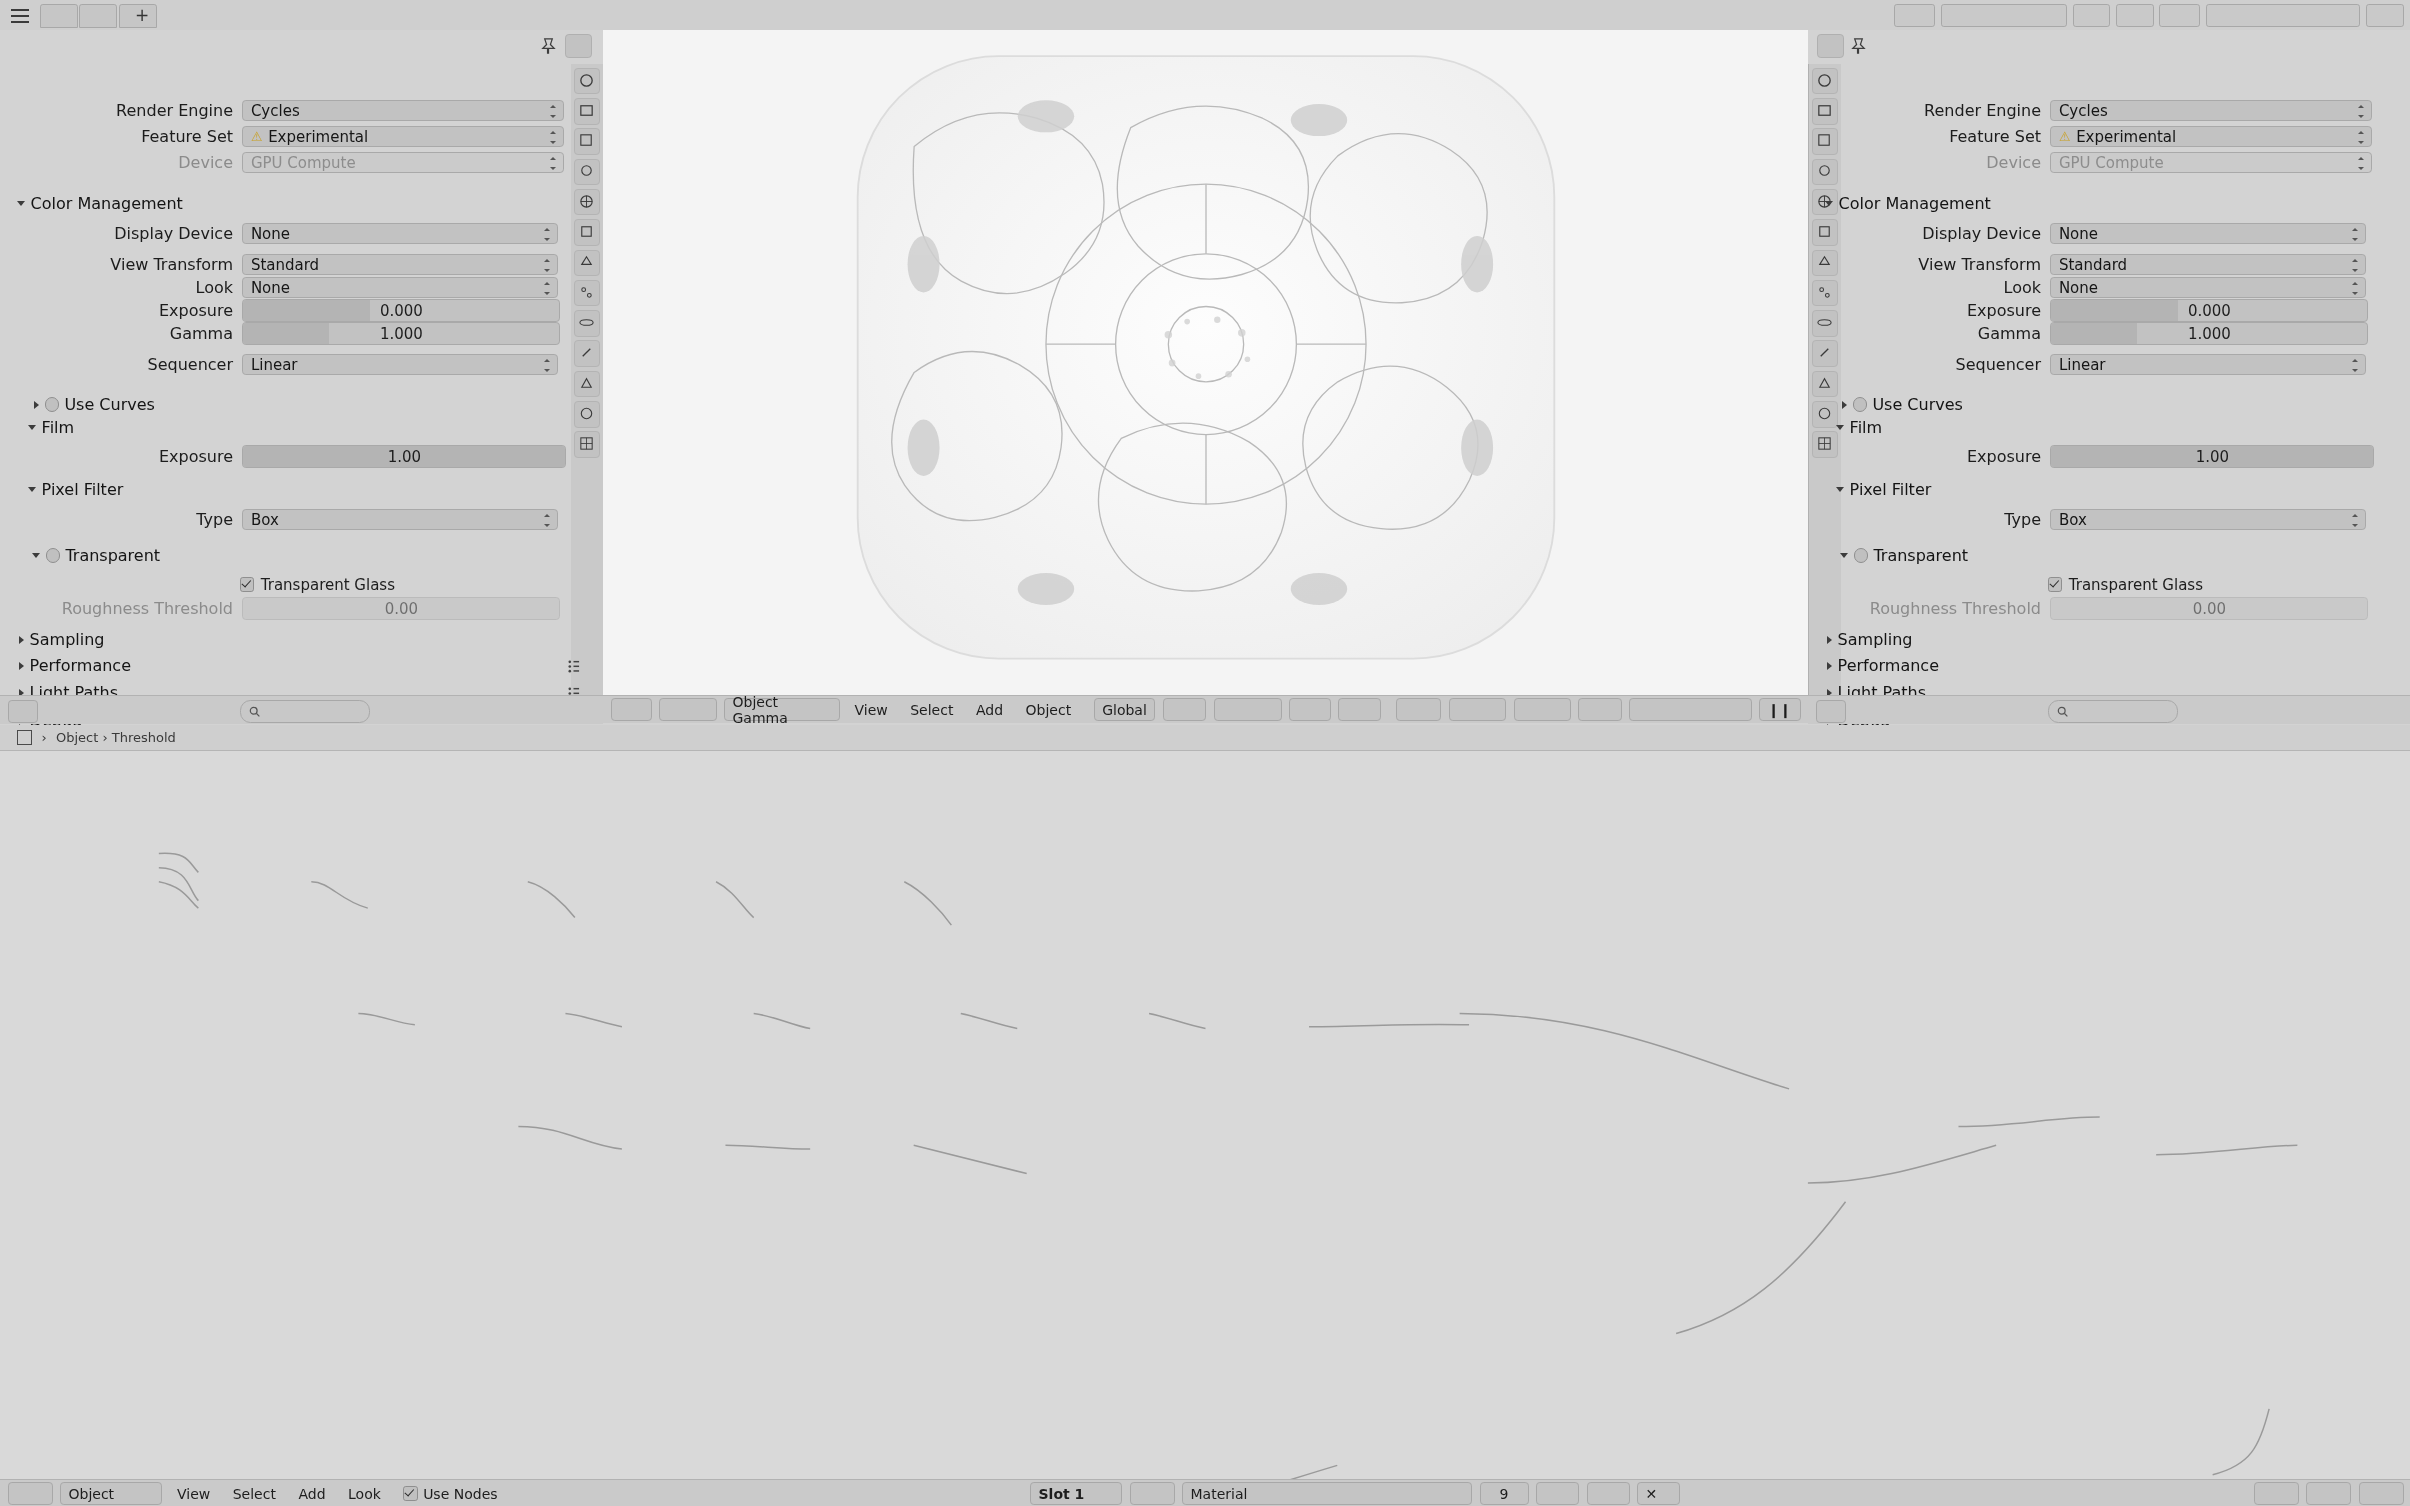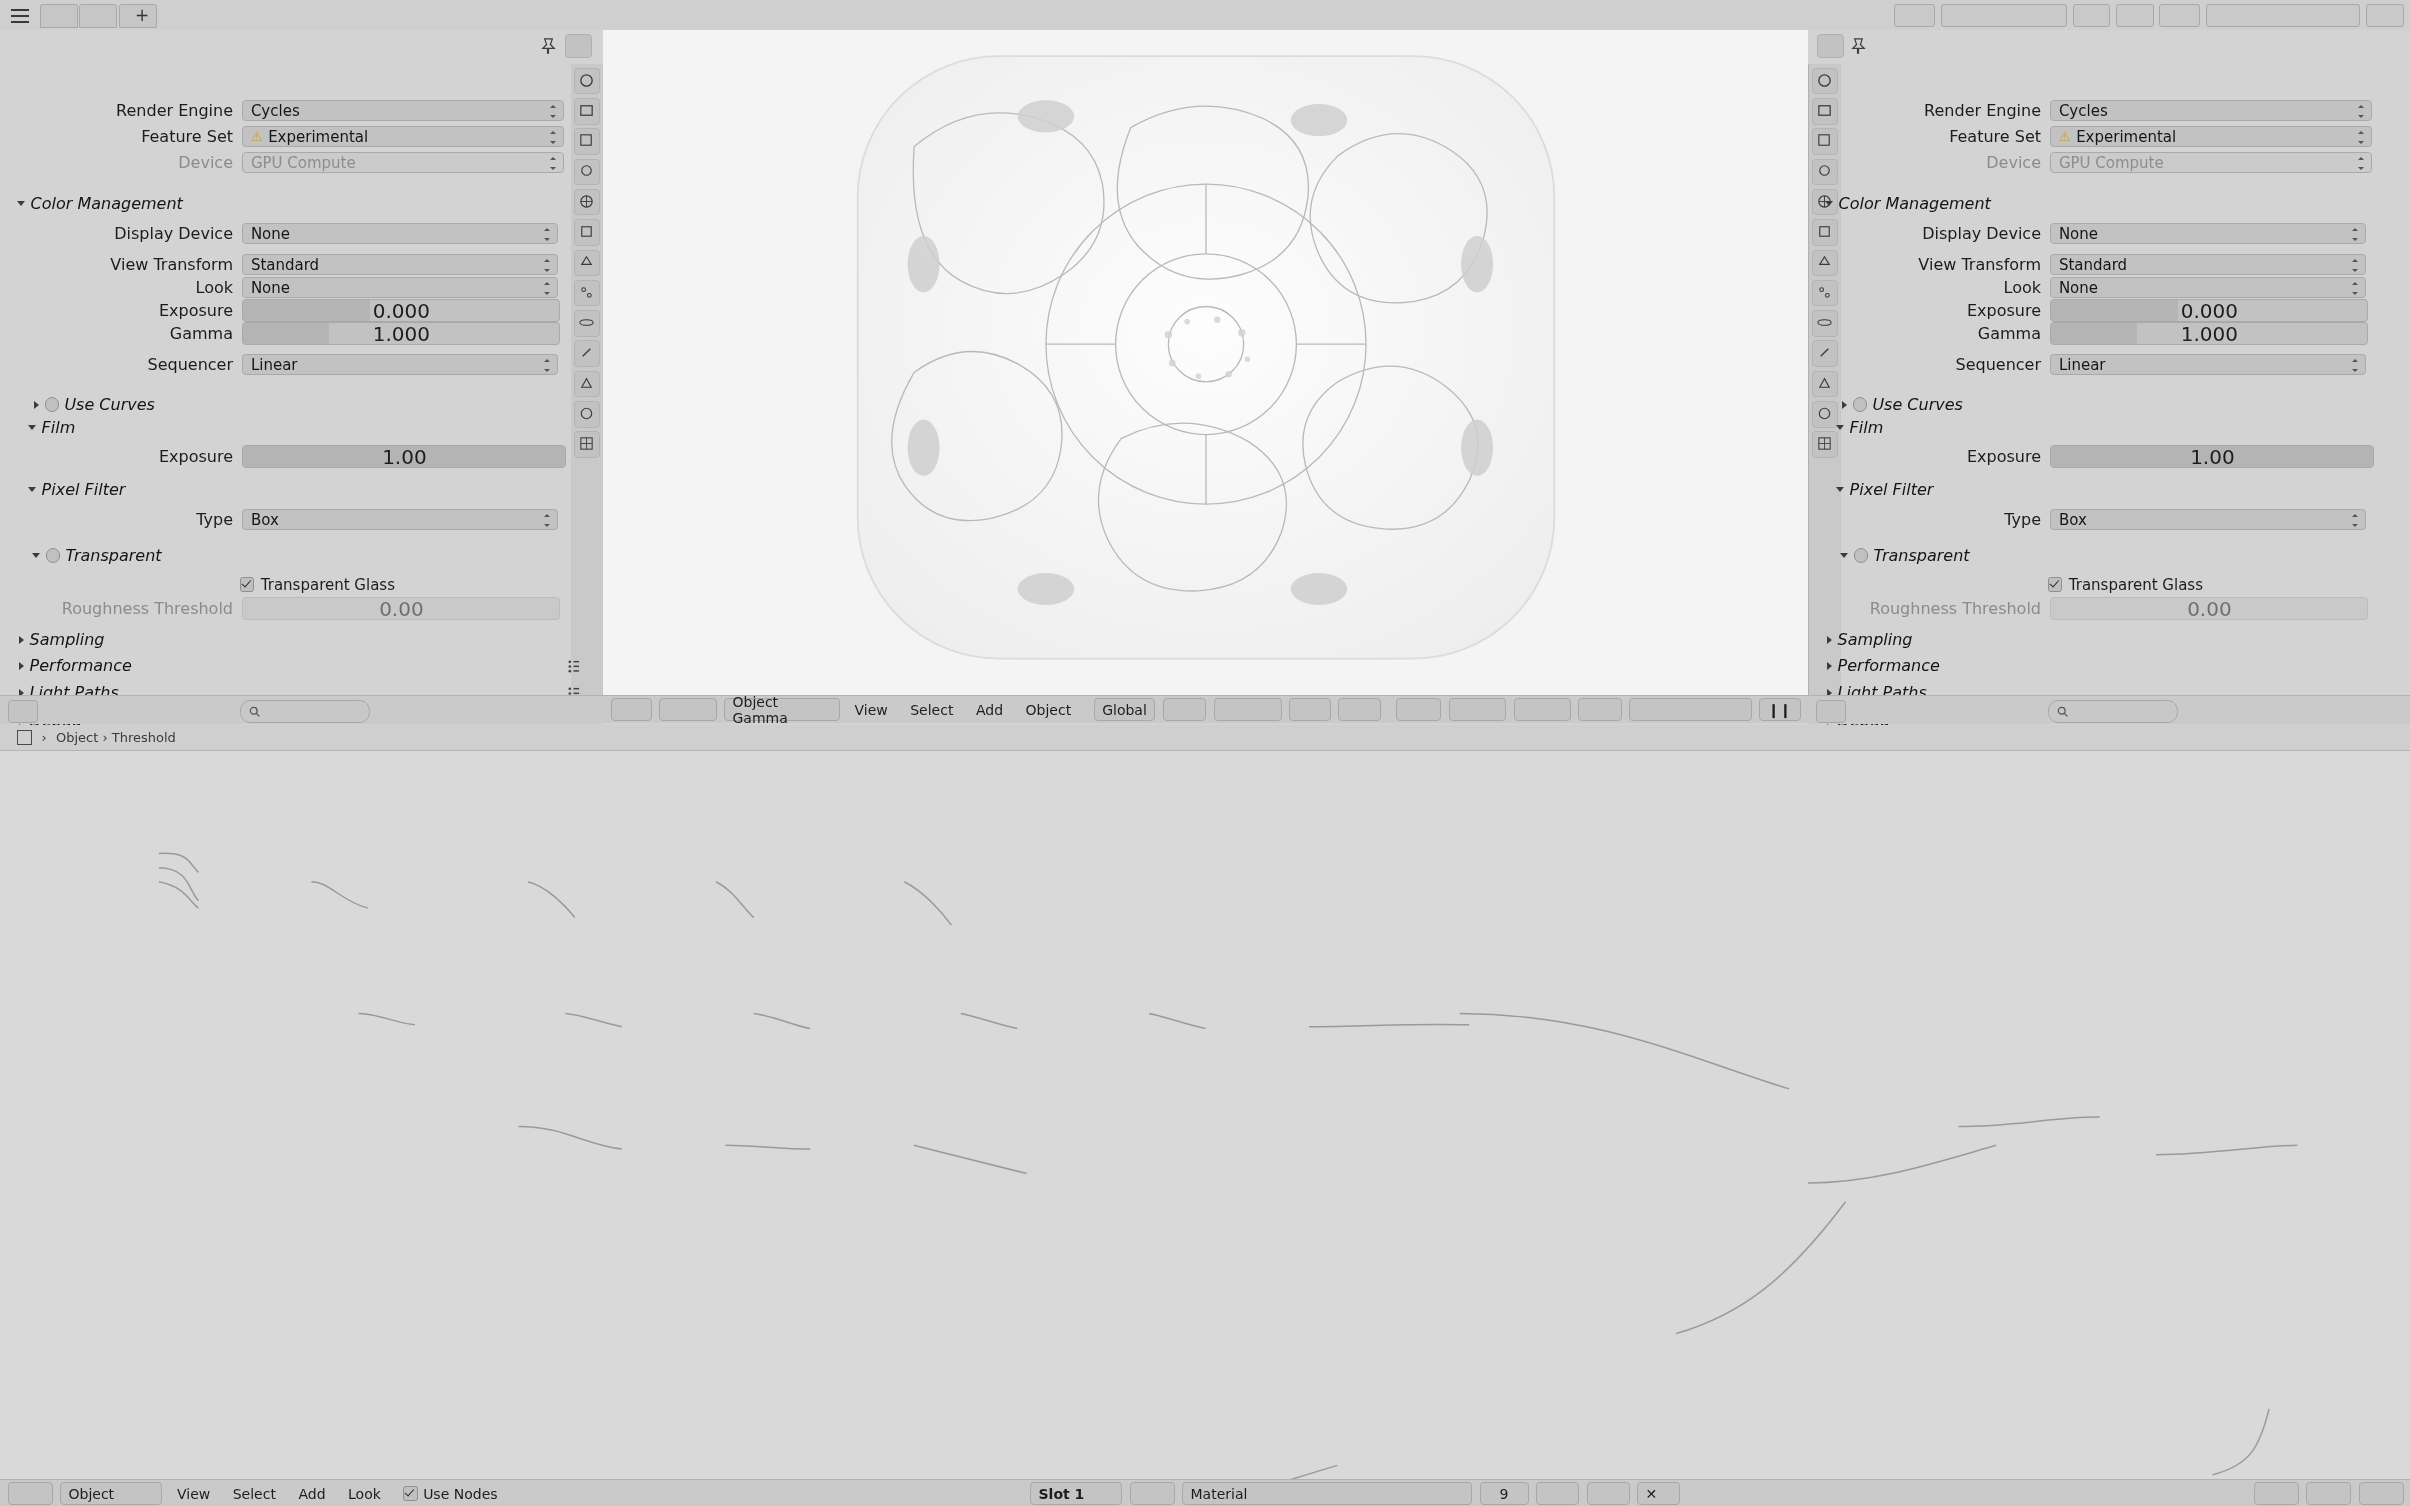--- a/index.html
+++ b/index.html
@@ -29,22 +29,22 @@
   .row{position:absolute;height:21px;display:flex;align-items:center;}
   .lbl{font-size:16px;color:#1c1c1c;text-align:right;}
   .field{height:21px;background:#c2c2c2;border:0.9px solid #a9a9a9;border-radius:3.8px;display:flex;align-items:center;padding:0 7.5px;font-size:15px;color:#161616;position:relative;box-sizing:border-box;}
   .field.dis{color:#8d8d8d;background:#cbcbcb;}
   .field .arrows{position:absolute;right:4.7px;top:3.8px;width:8.5px;height:13px;}
   .field .arrows:before,.field .arrows:after{content:"";position:absolute;left:0;border-left:3.8px solid transparent;border-right:3.8px solid transparent;}
   .field .arrows:before{top:0;border-bottom:3.8px solid #555;}
   .field .arrows:after{bottom:0;border-top:3.8px solid #555;}
   .slider{height:21px;background:#c2c2c2;border:0.9px solid #a9a9a9;border-radius:3.8px;position:relative;overflow:hidden;}
   .slider .fillbar{position:absolute;left:0;top:0;bottom:0;background:#b4b4b4;}
-  .slider .val{position:absolute;left:0;right:0;top:0;bottom:0;display:flex;align-items:center;justify-content:center;font-size:20px;text-align:right;}
-  .sect{position:absolute;font-size:16px;display:flex;align-items:center;gap:5.6px;color:#141414;font-style:italic;}
+  .slider .val{position:absolute;left:0;right:0;top:0;bottom:0;display:flex;align-items:center;justify-content:center;font-size:15px;text-align:right;}
+  .sect{position:absolute;font-size:16px;display:flex;align-items:center;gap:5.6px;color:#141414;}
   .tri{width:0;height:0;border-left:5.6px solid #3c3c3c;border-top:4.2px solid transparent;border-bottom:4.2px solid transparent;}
   .tri.open{border-left:4.7px solid transparent;border-right:4.7px solid transparent;border-top:5.6px solid #3c3c3c;border-bottom:0;}
   .ckc{width:12.2px;height:12.2px;border:0.9px solid #8f8f8f;background:#c0c0c0;border-radius:2.8px;display:inline-block;position:relative;}
   .ckc.on:after{content:"";position:absolute;left:2.8px;top:0px;width:3.8px;height:7.5px;border:solid #2b2b2b;border-width:0 1.9px 1.9px 0;transform:rotate(42deg);}
   .radio{width:12.2px;height:12.2px;border:0.9px solid #8f8f8f;background:#c0c0c0;border-radius:50%;display:inline-block;}
   .warn{color:#c9a227;font-size:13px;}
 
   
   .viewport{position:absolute;left:603px;top:30px;width:1205px;height:693px;background:#f4f4f4;overflow:hidden;}
   .vp-object{position:absolute;left:50%;top:48%;transform:translate(-50%,-50%);}

